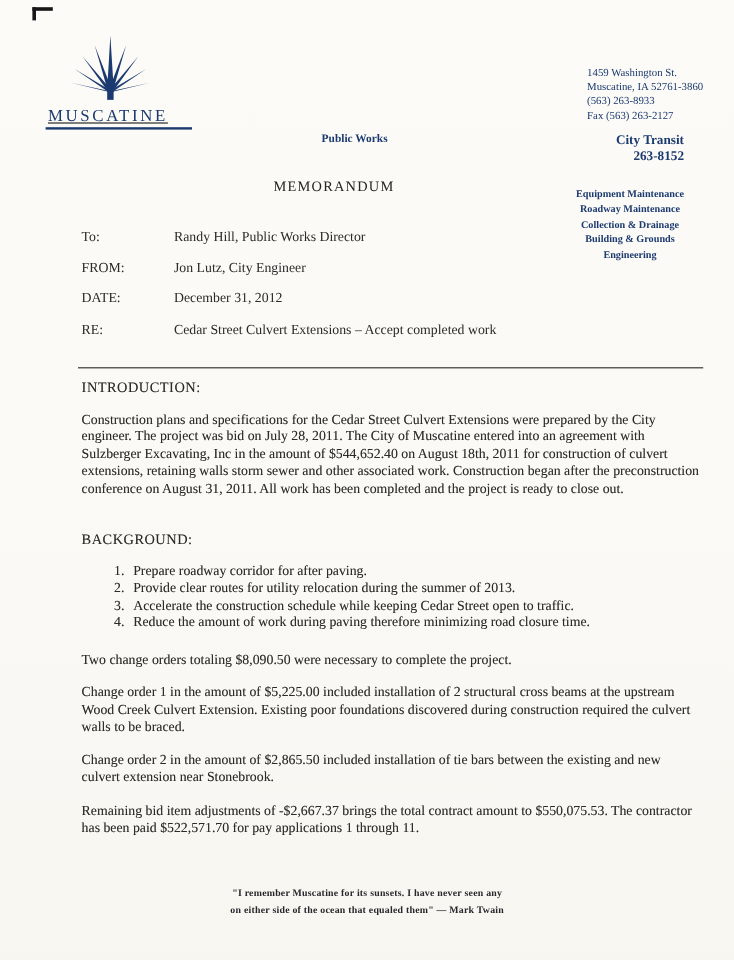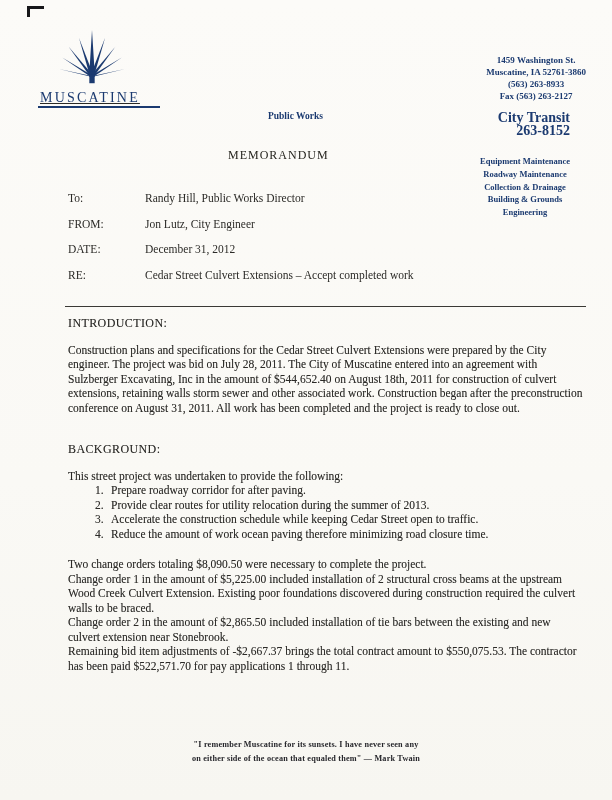--- a/index.html
+++ b/index.html
@@ -24,32 +24,32 @@
   .logo-svg { display: block; margin-left: 4px; }
   .logo-text {
     margin-top: 2px;
     color: #1b3a70;
     font-size: 14px; letter-spacing: 2.2px; font-weight: 500;
   }
   .logo-underline { position: absolute; left: 38px; top: 106px; width: 122px; height: 2px; background: #1b3a70; }
 
   .address-block {
     position: absolute; right: 26px; top: 54px;
-    text-align: center;
-    color: #1b3a70; font-weight: bold;
+    text-align: left;
+    color: #1b3a70; font-weight: normal;
     font-size: 9px; line-height: 12px;
   }
   .public-works {
     position: absolute; left: 268px; top: 111px;
     color: #1b3a70; font-weight: bold; font-size: 9.5px;
   }
   .transit-block {
     position: absolute; right: 42px; top: 111px;
     text-align: right; color: #1b3a70; font-weight: bold;
-    font-size: 14px; line-height: 13px;
+    font-size: 11px; line-height: 13px;
   }
   .memo-title {
     position: absolute; left: 228px; top: 148px;
     font-size: 12px; letter-spacing: 1px; color: #26251f;
   }
   .services-list {
     position: absolute; right: 42px; top: 155px;
     text-align: center; color: #1b3a70; font-weight: bold;
     font-size: 8.5px; line-height: 12.8px;
   }
@@ -67,21 +67,21 @@
 
   
   .content {
     position: absolute; left: 68px; top: 316px; width: 517px;
     font-size: 11.5px; line-height: 14.5px;
     text-shadow: 0 0 0.4px rgba(40,40,40,0.35);
   }
   .section-heading { font-size: 12px; letter-spacing: 0.4px; margin: 0 0 12px 0; }
   .bg-heading { margin-top: 27px; }
   .para { margin: 0 0 0 0; }
-  .para + .para { }
+  .para + .para { margin-top: 13px; }
   .goals-intro { margin-bottom: 0; }
   .goals-list { padding-left: 27px; margin: 0 0 16px 0; }
   .goal-row { display: flex; }
   .goal-num { flex: 0 0 16px; }
   .goal-text { flex: 1; }
 
   
   .footer-quote {
     position: absolute; left: 0; right: 0; top: 738px;
     text-align: center; font-weight: bold;
@@ -158,38 +158,37 @@
     </div>
   </div>
 
   <div class="rule"></div>
 
   <div class="content">
     <div class="section-heading">INTRODUCTION:</div>
     <div class="para">Construction plans and specifications for the Cedar Street Culvert Extensions were prepared by the City engineer.  The project was bid on July 28, 2011.  The City of Muscatine entered into an agreement with Sulzberger Excavating, Inc in the amount of $544,652.40 on August 18th, 2011 for construction of culvert extensions, retaining walls storm sewer and other associated work. Construction began after the preconstruction conference on August 31, 2011. All work has been completed and the project is ready to close out.</div>
 
     <div class="section-heading bg-heading">BACKGROUND:</div>
-    <div class="para goals-intro">This street project was undertaken to provide the following:</div>
 
     <div class="goals-list">
       <div class="goal-row">
         <span class="goal-num">1.</span>
         <span class="goal-text">Prepare roadway corridor for after paving.</span>
       </div>
       <div class="goal-row">
         <span class="goal-num">2.</span>
         <span class="goal-text">Provide clear routes for utility relocation during the summer of 2013.</span>
       </div>
       <div class="goal-row">
         <span class="goal-num">3.</span>
         <span class="goal-text">Accelerate the construction schedule while keeping Cedar Street open to traffic.</span>
       </div>
       <div class="goal-row">
         <span class="goal-num">4.</span>
-        <span class="goal-text">Reduce the amount of work ocean paving therefore minimizing road closure time.</span>
+        <span class="goal-text">Reduce the amount of work during paving therefore minimizing road closure time.</span>
       </div>
     </div>
 
     <div class="para">Two change orders totaling $8,090.50 were necessary to complete the project.</div>
     <div class="para">Change order 1 in the amount of  $5,225.00 included installation of 2 structural cross beams at the upstream Wood Creek Culvert Extension.  Existing poor foundations discovered during construction required the culvert walls to be braced.</div>
     <div class="para">Change order 2 in the amount of $2,865.50 included installation of tie bars between the existing and new culvert extension near Stonebrook.</div>
     <div class="para">Remaining bid item adjustments of -$2,667.37 brings the total contract amount to $550,075.53. The contractor has been paid $522,571.70 for pay applications 1 through 11.</div>
   </div>
 
   <div class="footer-quote">

